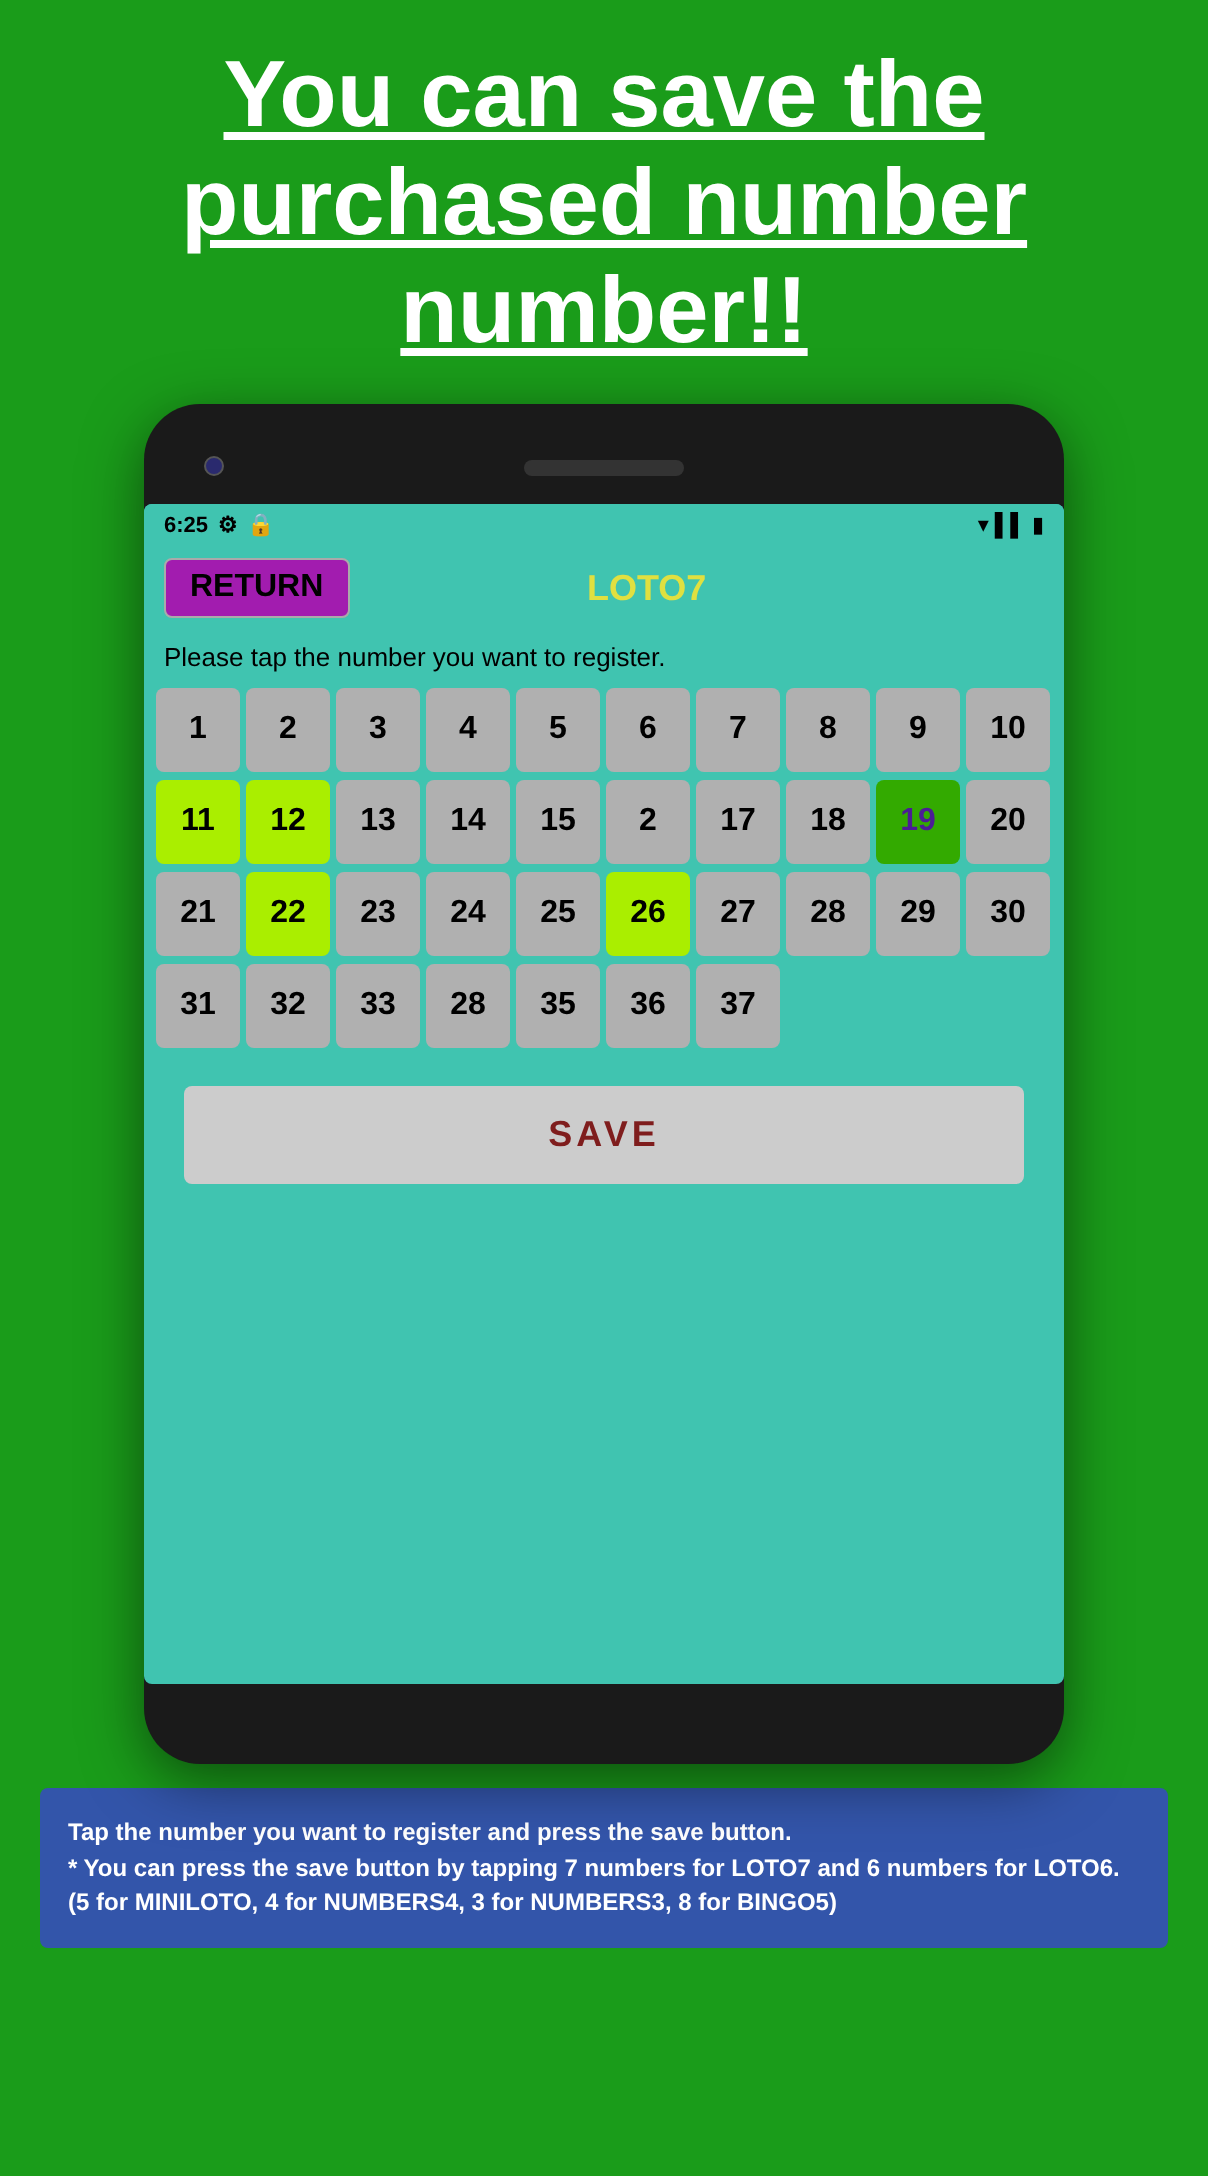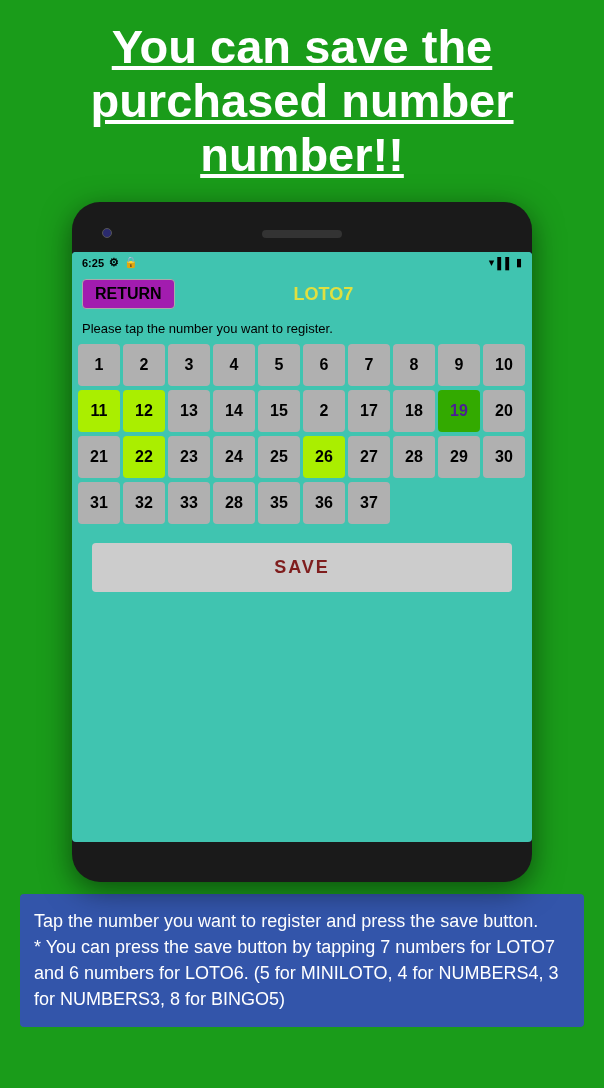--- a/index.html
+++ b/index.html
@@ -182,22 +182,23 @@
 
     
     .info-box {
       background: #3355aa;
       margin: 0 10px;
       padding: 14px 14px;
       border-radius: 4px;
     }
     .info-box-text {
       color: white;
-      font-size: 18px;
+      font-size: 12px;
       line-height: 1.45;
+      font-weight: bold;
     }
 
     
     .phone-bottom {
       height: 20px;
       display: flex;
       justify-content: center;
       align-items: center;
       margin-top: 6px;
     }

